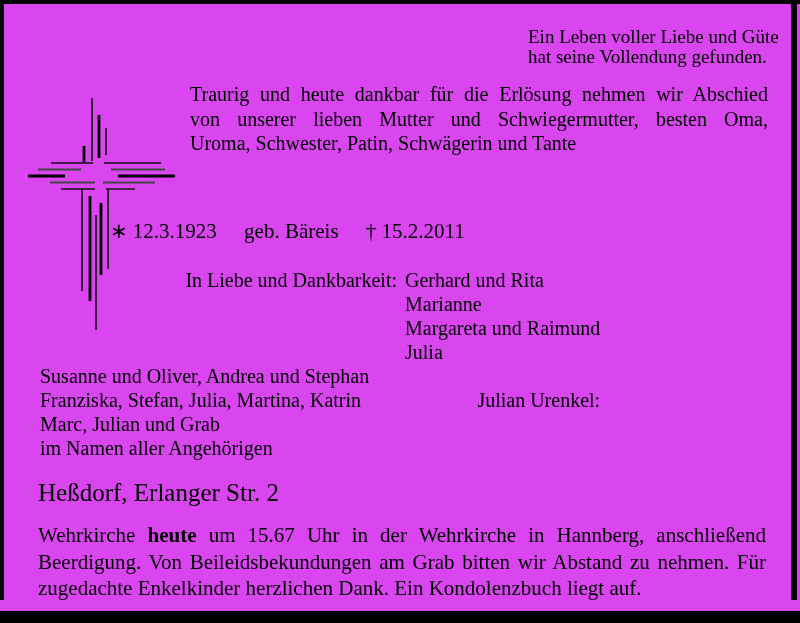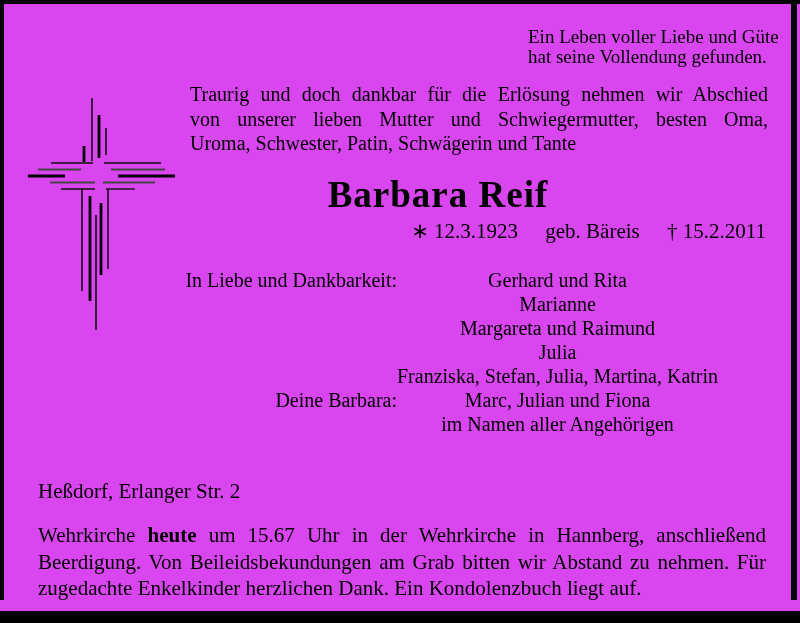--- a/index.html
+++ b/index.html
@@ -58,42 +58,42 @@
     font-size: 37px;
     font-weight: bold;
     letter-spacing: 1px;
     white-space: nowrap;
   }
   .dates {
     position: absolute;
     left: 110px;
     top: 219px;
     width: 656px;
-    text-align: right;
+    text-align: left;
     font-size: 21px;
     white-space: nowrap;
   }
   .dates-gap { margin-left: 22px; }
   .mourners {
     position: absolute;
     left: 40px;
     top: 268px;
     display: grid;
     grid-template-columns: 357px auto;
-    column-gap: 0;
+    column-gap: 8px;
     font-size: 20px;
     line-height: 24px;
   }
   .mourners .label { text-align: right; white-space: nowrap; }
-  .mourners .value { text-align: center; white-space: nowrap; }
+  .mourners .value { text-align: left; white-space: nowrap; }
   .address {
     position: absolute;
     left: 38px;
     top: 479px;
-    font-size: 21px;
+    font-size: 25px;
     text-align: center;
   }
   .funeral {
     position: absolute;
     left: 38px;
     top: 522px;
     width: 728px;
     font-size: 21px;
     line-height: 26.5px;
   }
@@ -135,48 +135,48 @@
 
       <line x1="62" y1="101" x2="62" y2="203" stroke="#111" stroke-width="1.6"></line>
       <line x1="70" y1="108" x2="70" y2="213" stroke="#000" stroke-width="2.8"></line>
       <line x1="76" y1="127" x2="76" y2="242" stroke="#111" stroke-width="1.6"></line>
       <line x1="81" y1="115" x2="81" y2="187" stroke="#000" stroke-width="2.8"></line>
       <line x1="88" y1="101" x2="88" y2="181" stroke="#111" stroke-width="1.6"></line>
     </svg>
   </div>
 
   <div class="intro">
-    <div class="jline">Traurig und doch dankbar für die Erlösung nehmen wir Abschied</div>
+    <div class="jline">Traurig und heute dankbar für die Erlösung nehmen wir Abschied</div>
     <div class="jline">von unserer lieben Mutter und Schwiegermutter, besten Oma,</div>
     <div>Uroma, Schwester, Patin, Schwägerin und Tante</div>
   </div>
 
-  <div class="name">Barbara Reif</div>
 
   <div class="dates">
     <span>∗</span>
     <span>12.3.1923</span>
     <span class="dates-gap">geb. Bäreis</span>
     <span class="dates-gap">†</span>
     <span>15.2.2011</span>
   </div>
 
   <div class="mourners">
     <div class="label">In Liebe und Dankbarkeit:</div>
     <div class="value">Gerhard und Rita</div>
     <div class="label"></div>
     <div class="value">Marianne</div>
     <div class="label"></div>
     <div class="value">Margareta und Raimund</div>
     <div class="label"></div>
     <div class="value">Julia</div>
+    <div class="value">Susanne und Oliver, Andrea und Stephan</div>
     <div class="label"></div>
     <div class="value">Franziska, Stefan, Julia, Martina, Katrin</div>
-    <div class="label">Deine Barbara:</div>
-    <div class="value">Marc, Julian und Fiona</div>
+    <div class="label">Julian Urenkel:</div>
+    <div class="value">Marc, Julian und Grab</div>
     <div class="label"></div>
     <div class="value">im Namen aller Angehörigen</div>
   </div>
 
   <div class="address">Heßdorf, Erlanger Str. 2</div>
 
   <div class="funeral">
     <div class="jline"><span>Wehrkirche </span><span class="bold">heute</span><span> um 15.67 Uhr in der Wehrkirche in Hannberg, anschließend</span></div>
     <div class="jline">Beerdigung. Von Beileidsbekundungen am Grab bitten wir Abstand zu nehmen. Für</div>
     <div>zugedachte Enkelkinder herzlichen Dank. Ein Kondolenzbuch liegt auf.</div>

